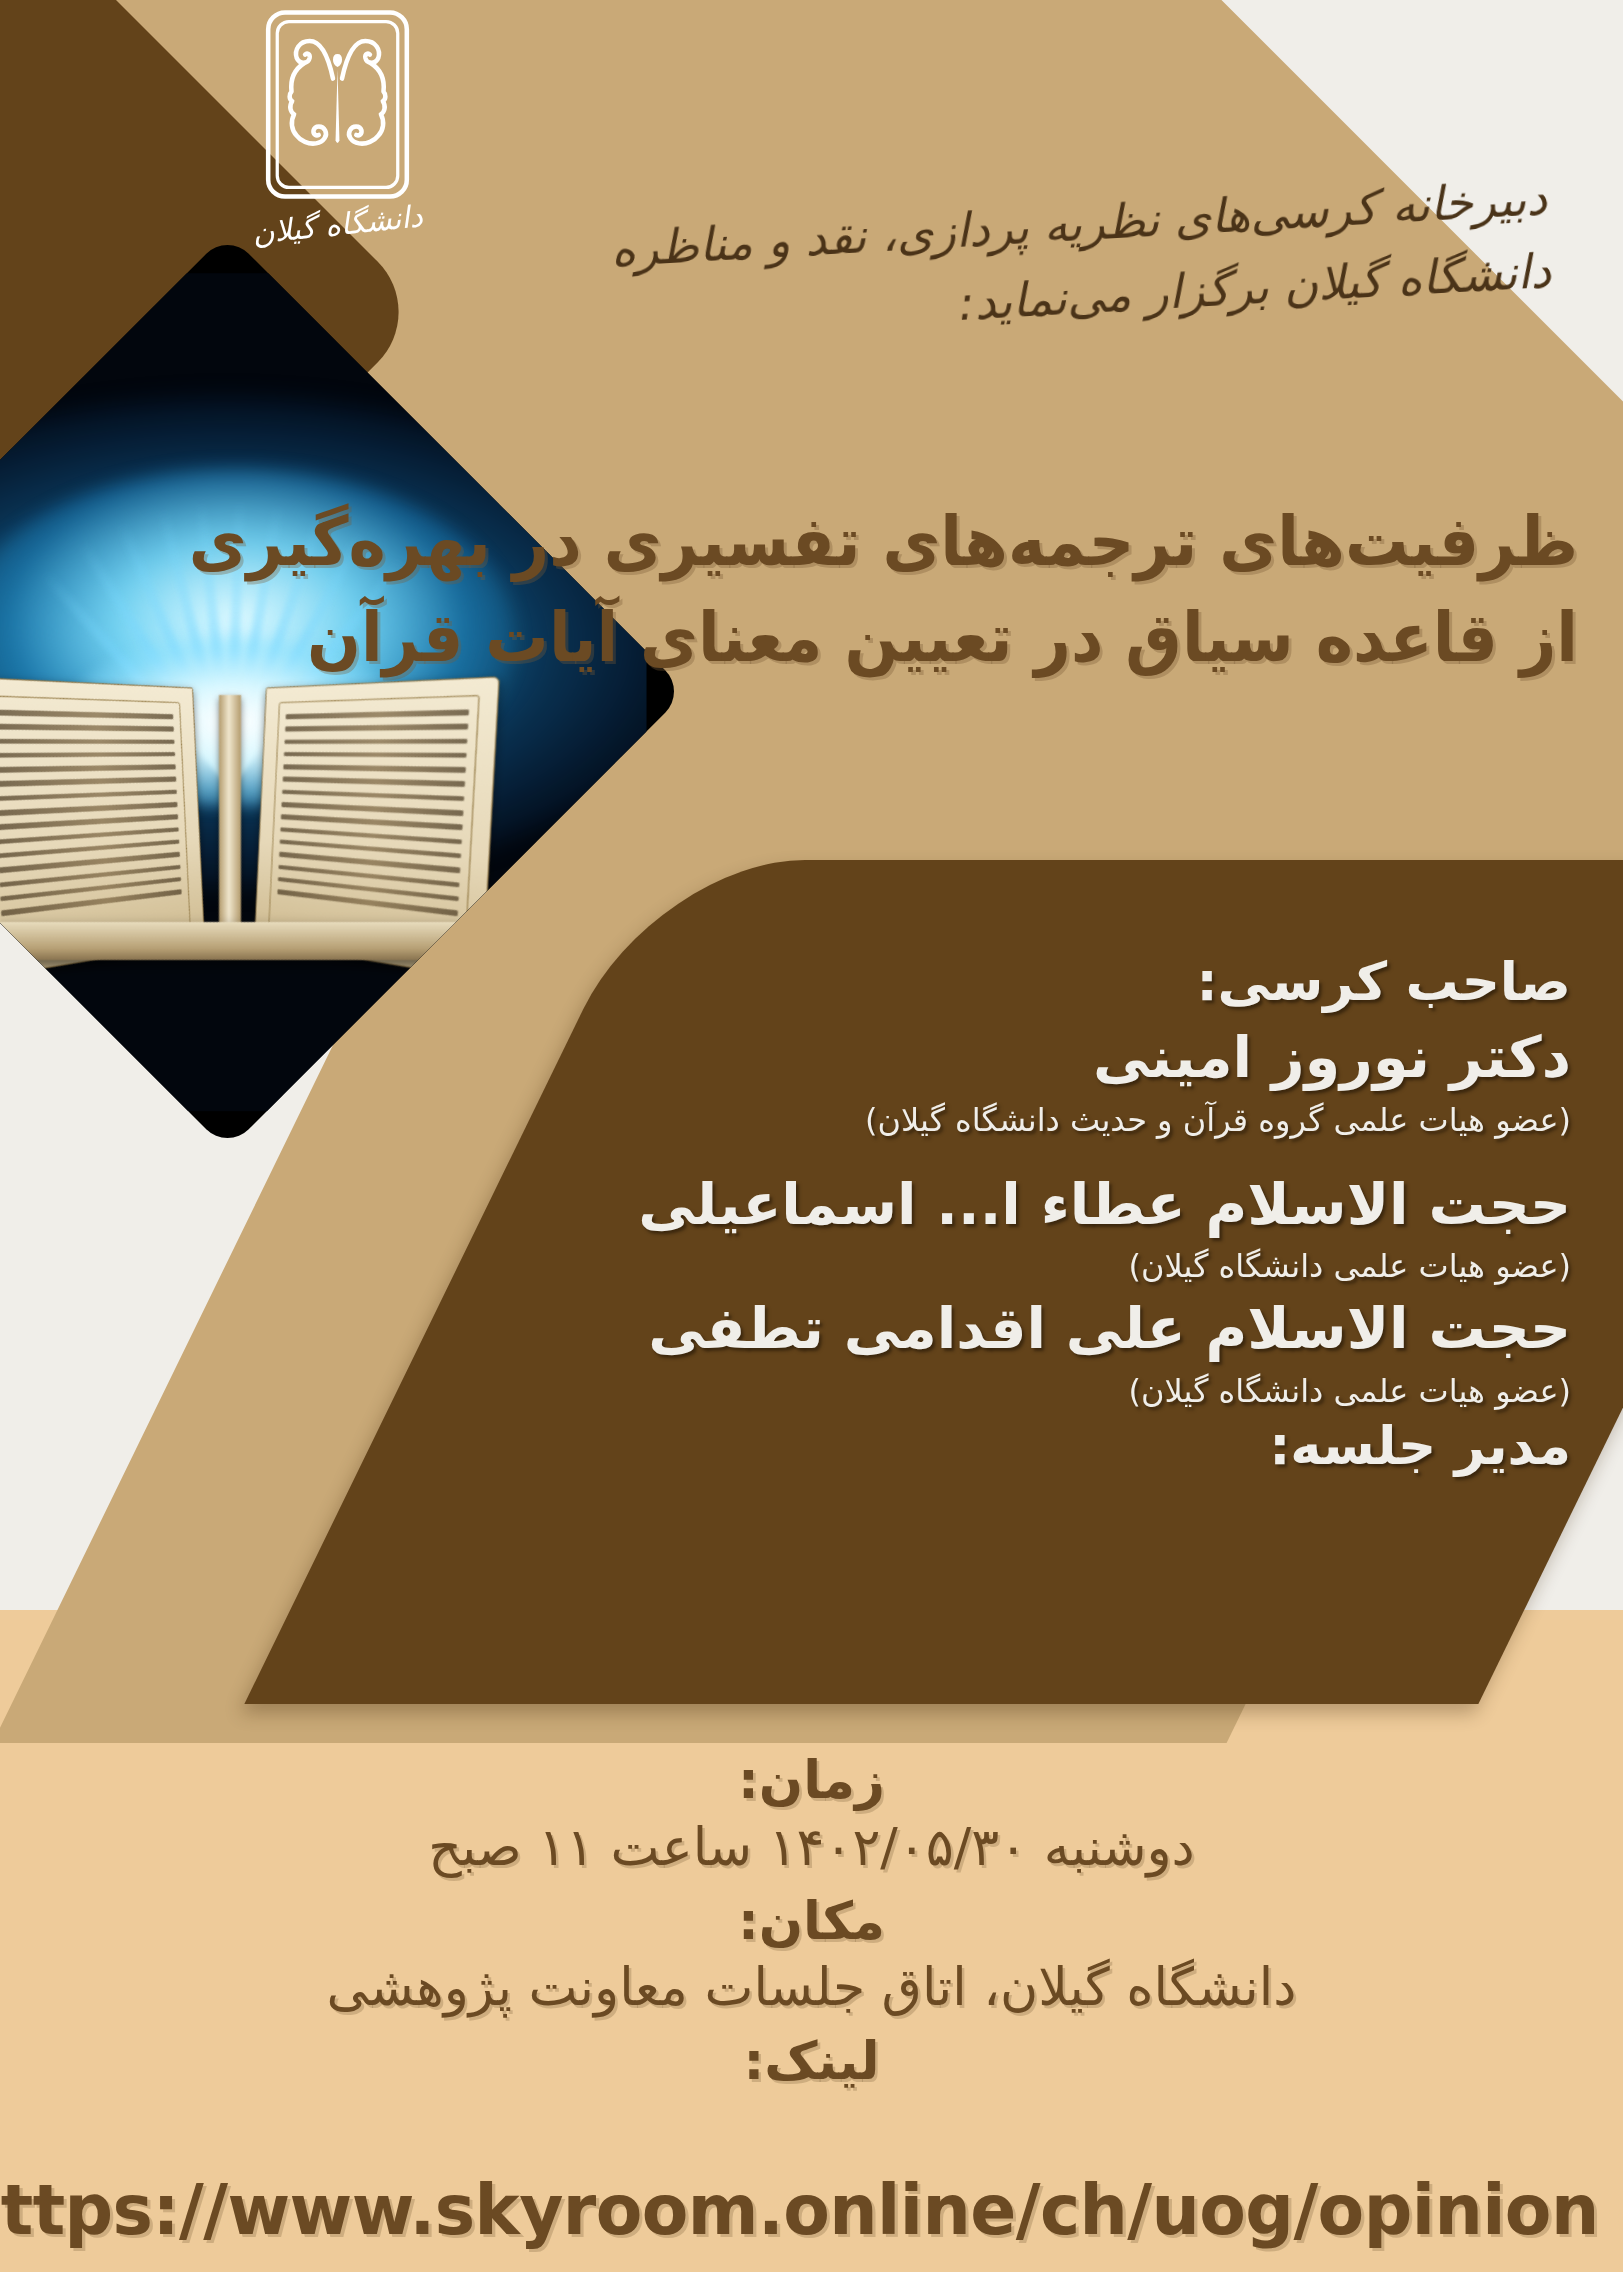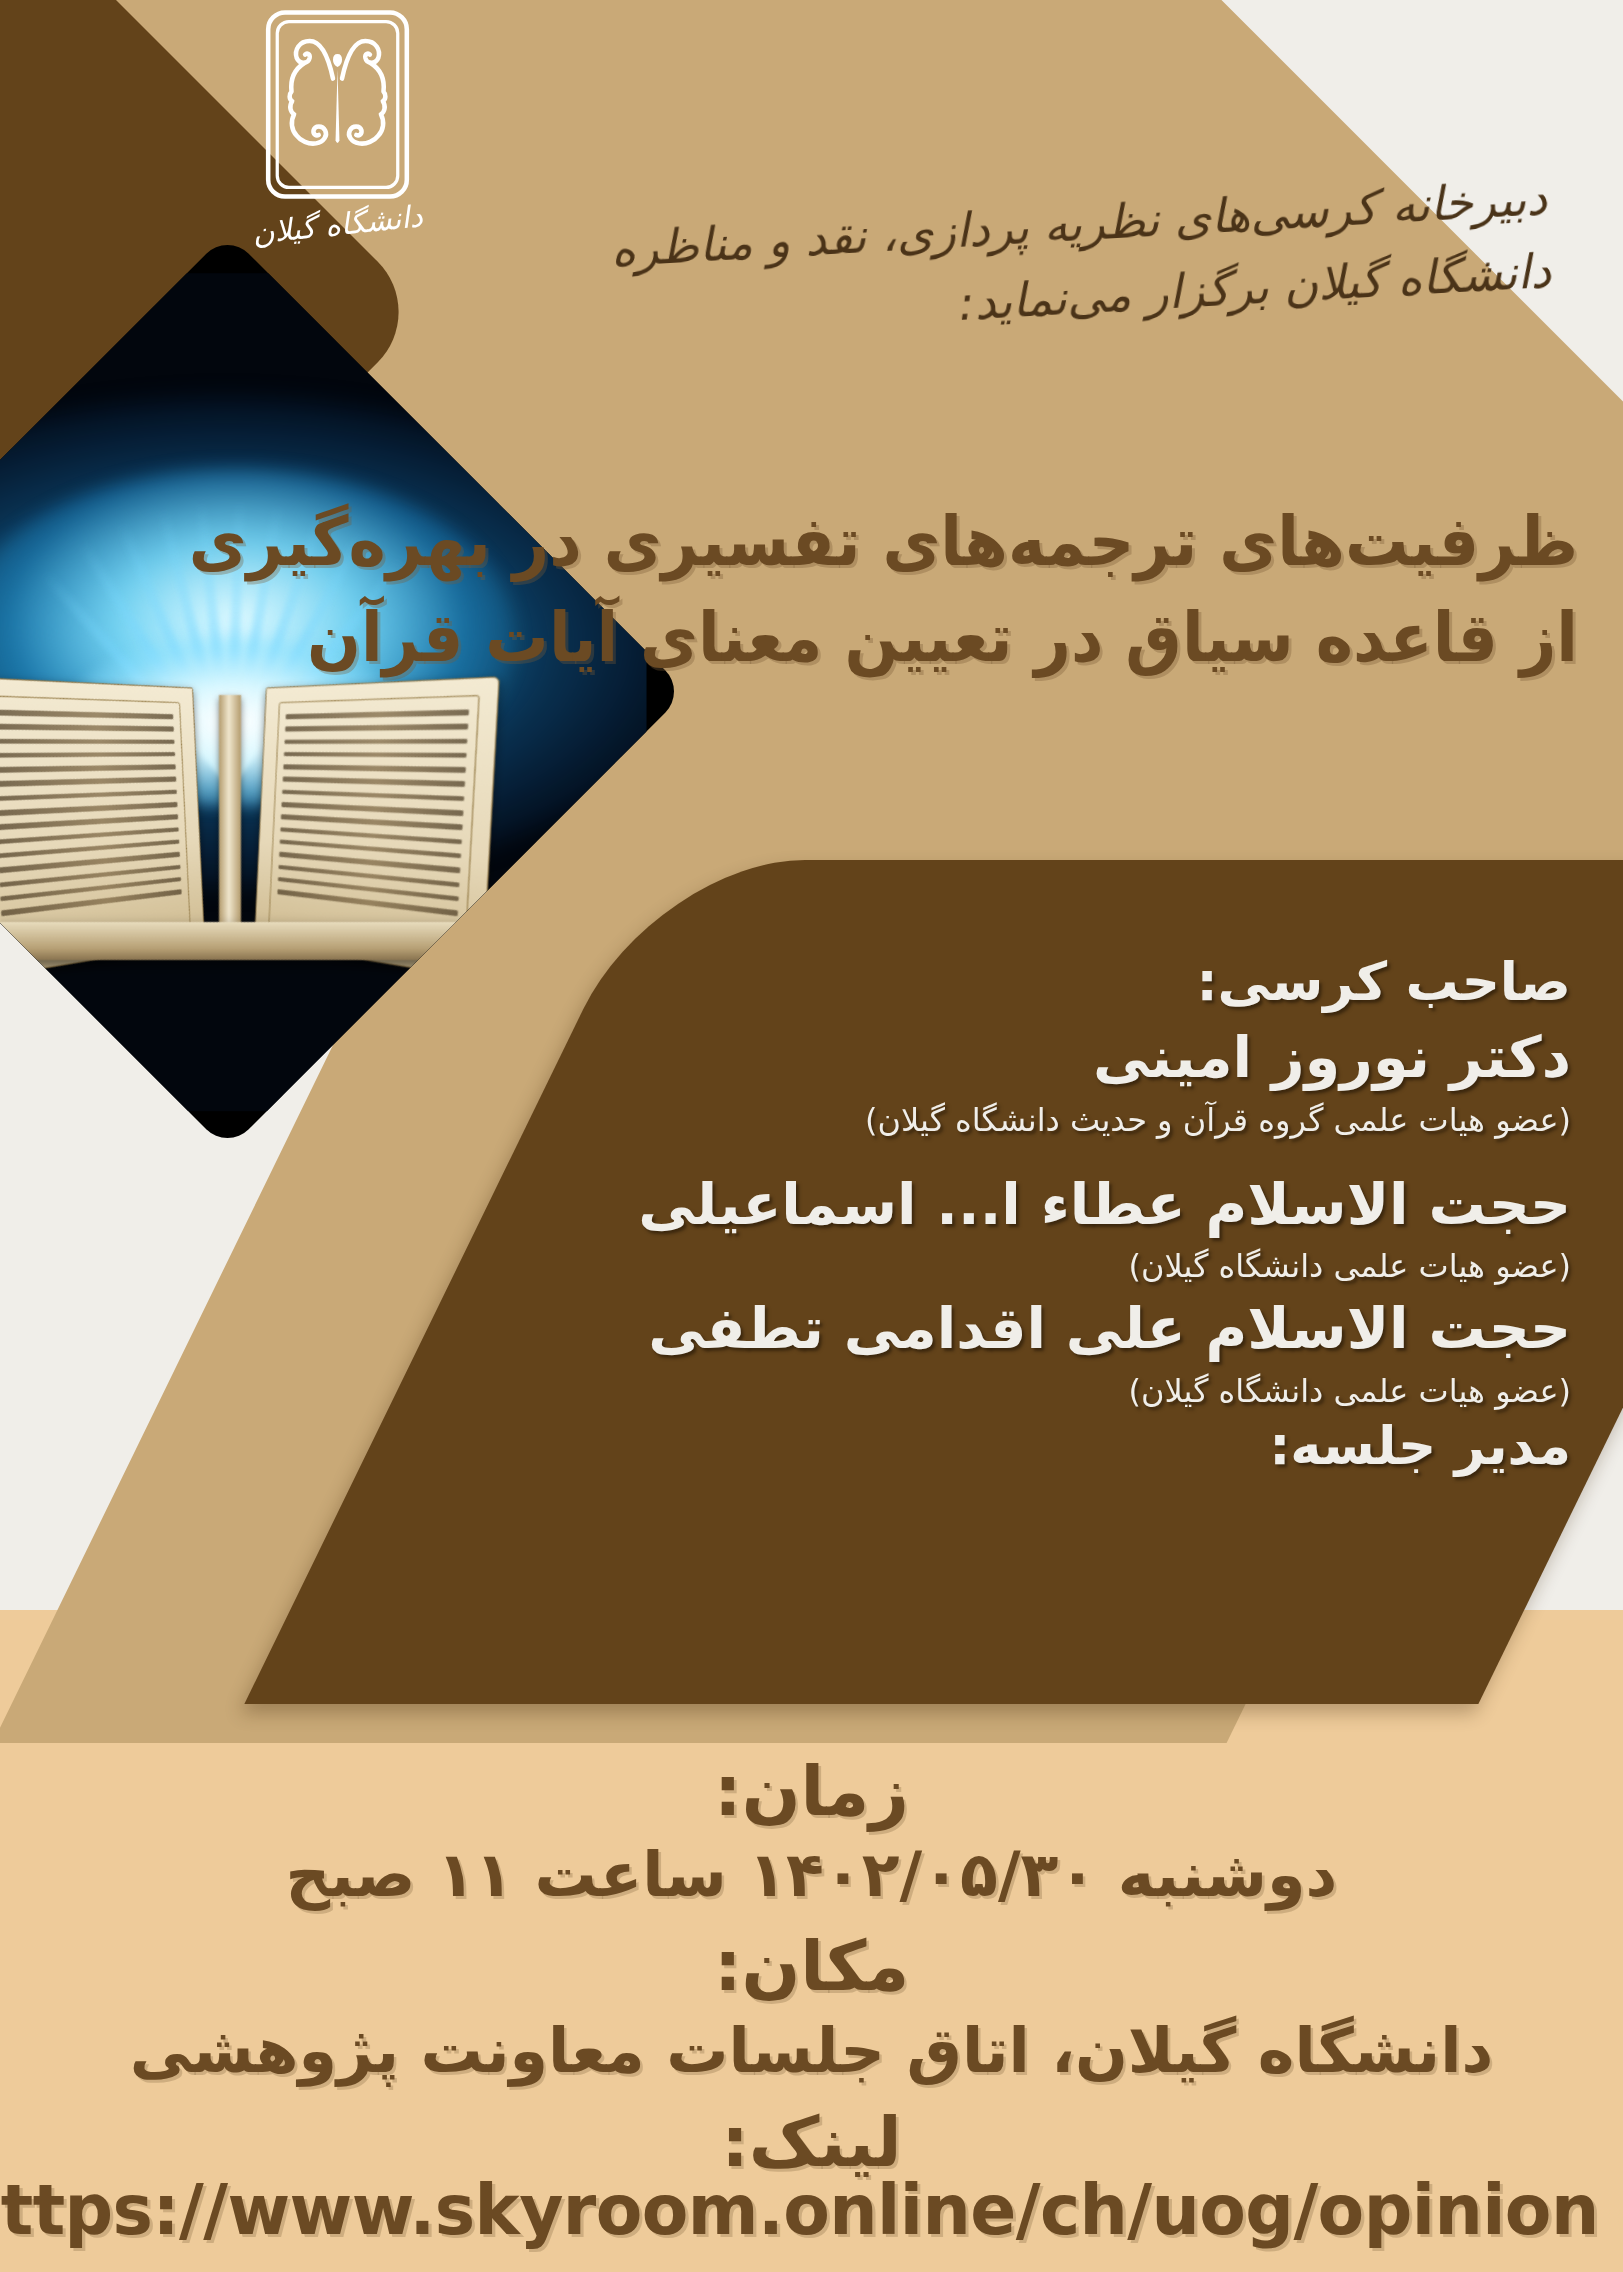--- a/index.html
+++ b/index.html
@@ -267,27 +267,27 @@
   #details{
     position:absolute;
     left:0; right:0; top:1747px;
     text-align:center;
     color:#6B4A23;
     text-shadow:2.6px 2.6px 0 rgba(140,112,72,.32);
   }
   .dt-label{
     display:block;
     font-weight:bold;
-    font-size:69px;
+    font-size:52px;
     line-height:1.28;
   }
   .dt-value{
     display:block;
-    font-weight:bold;
-    font-size:62px;
+    font-weight:normal;
+    font-size:52px;
     line-height:1.3;
     margin-bottom:6.5px;
   }
   #link-url{
     position:absolute;
     left:0; right:0; top:2169px;
     text-align:center;
     color:#6B4A23;
     font-weight:bold;
     font-size:70px;

